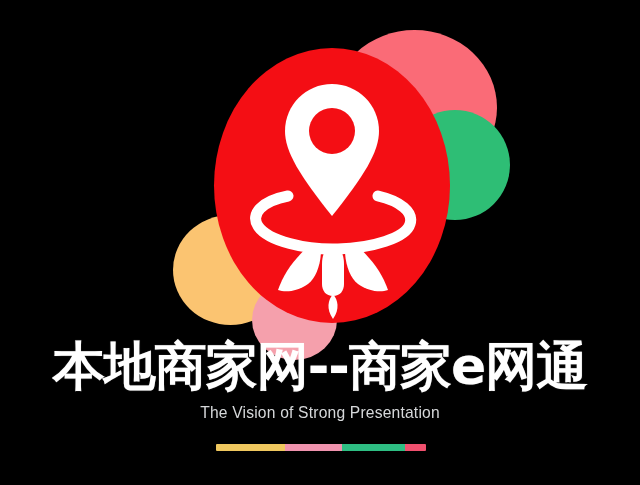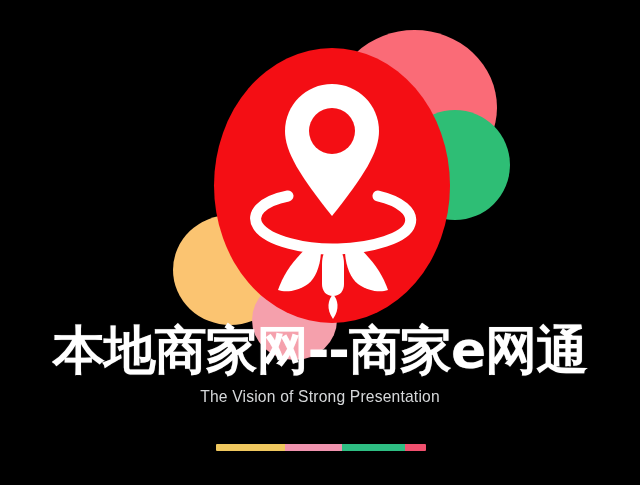--- a/index.html
+++ b/index.html
@@ -72,21 +72,21 @@
     top: 0;
     width: 100%;
     height: 100%;
     display: block;
   }
 
   
   .title-block {
     position: absolute;
     left: 0;
-    top: 320px;
+    top: 336px;
     width: 640px;
     text-align: center;
   }
   .main-title {
     font-family: "DejaVu Sans", "Liberation Sans", sans-serif;
     font-weight: bold;
     font-size: 52px;
     line-height: 60px;
     color: #FFFFFF;
     letter-spacing: -1px;

